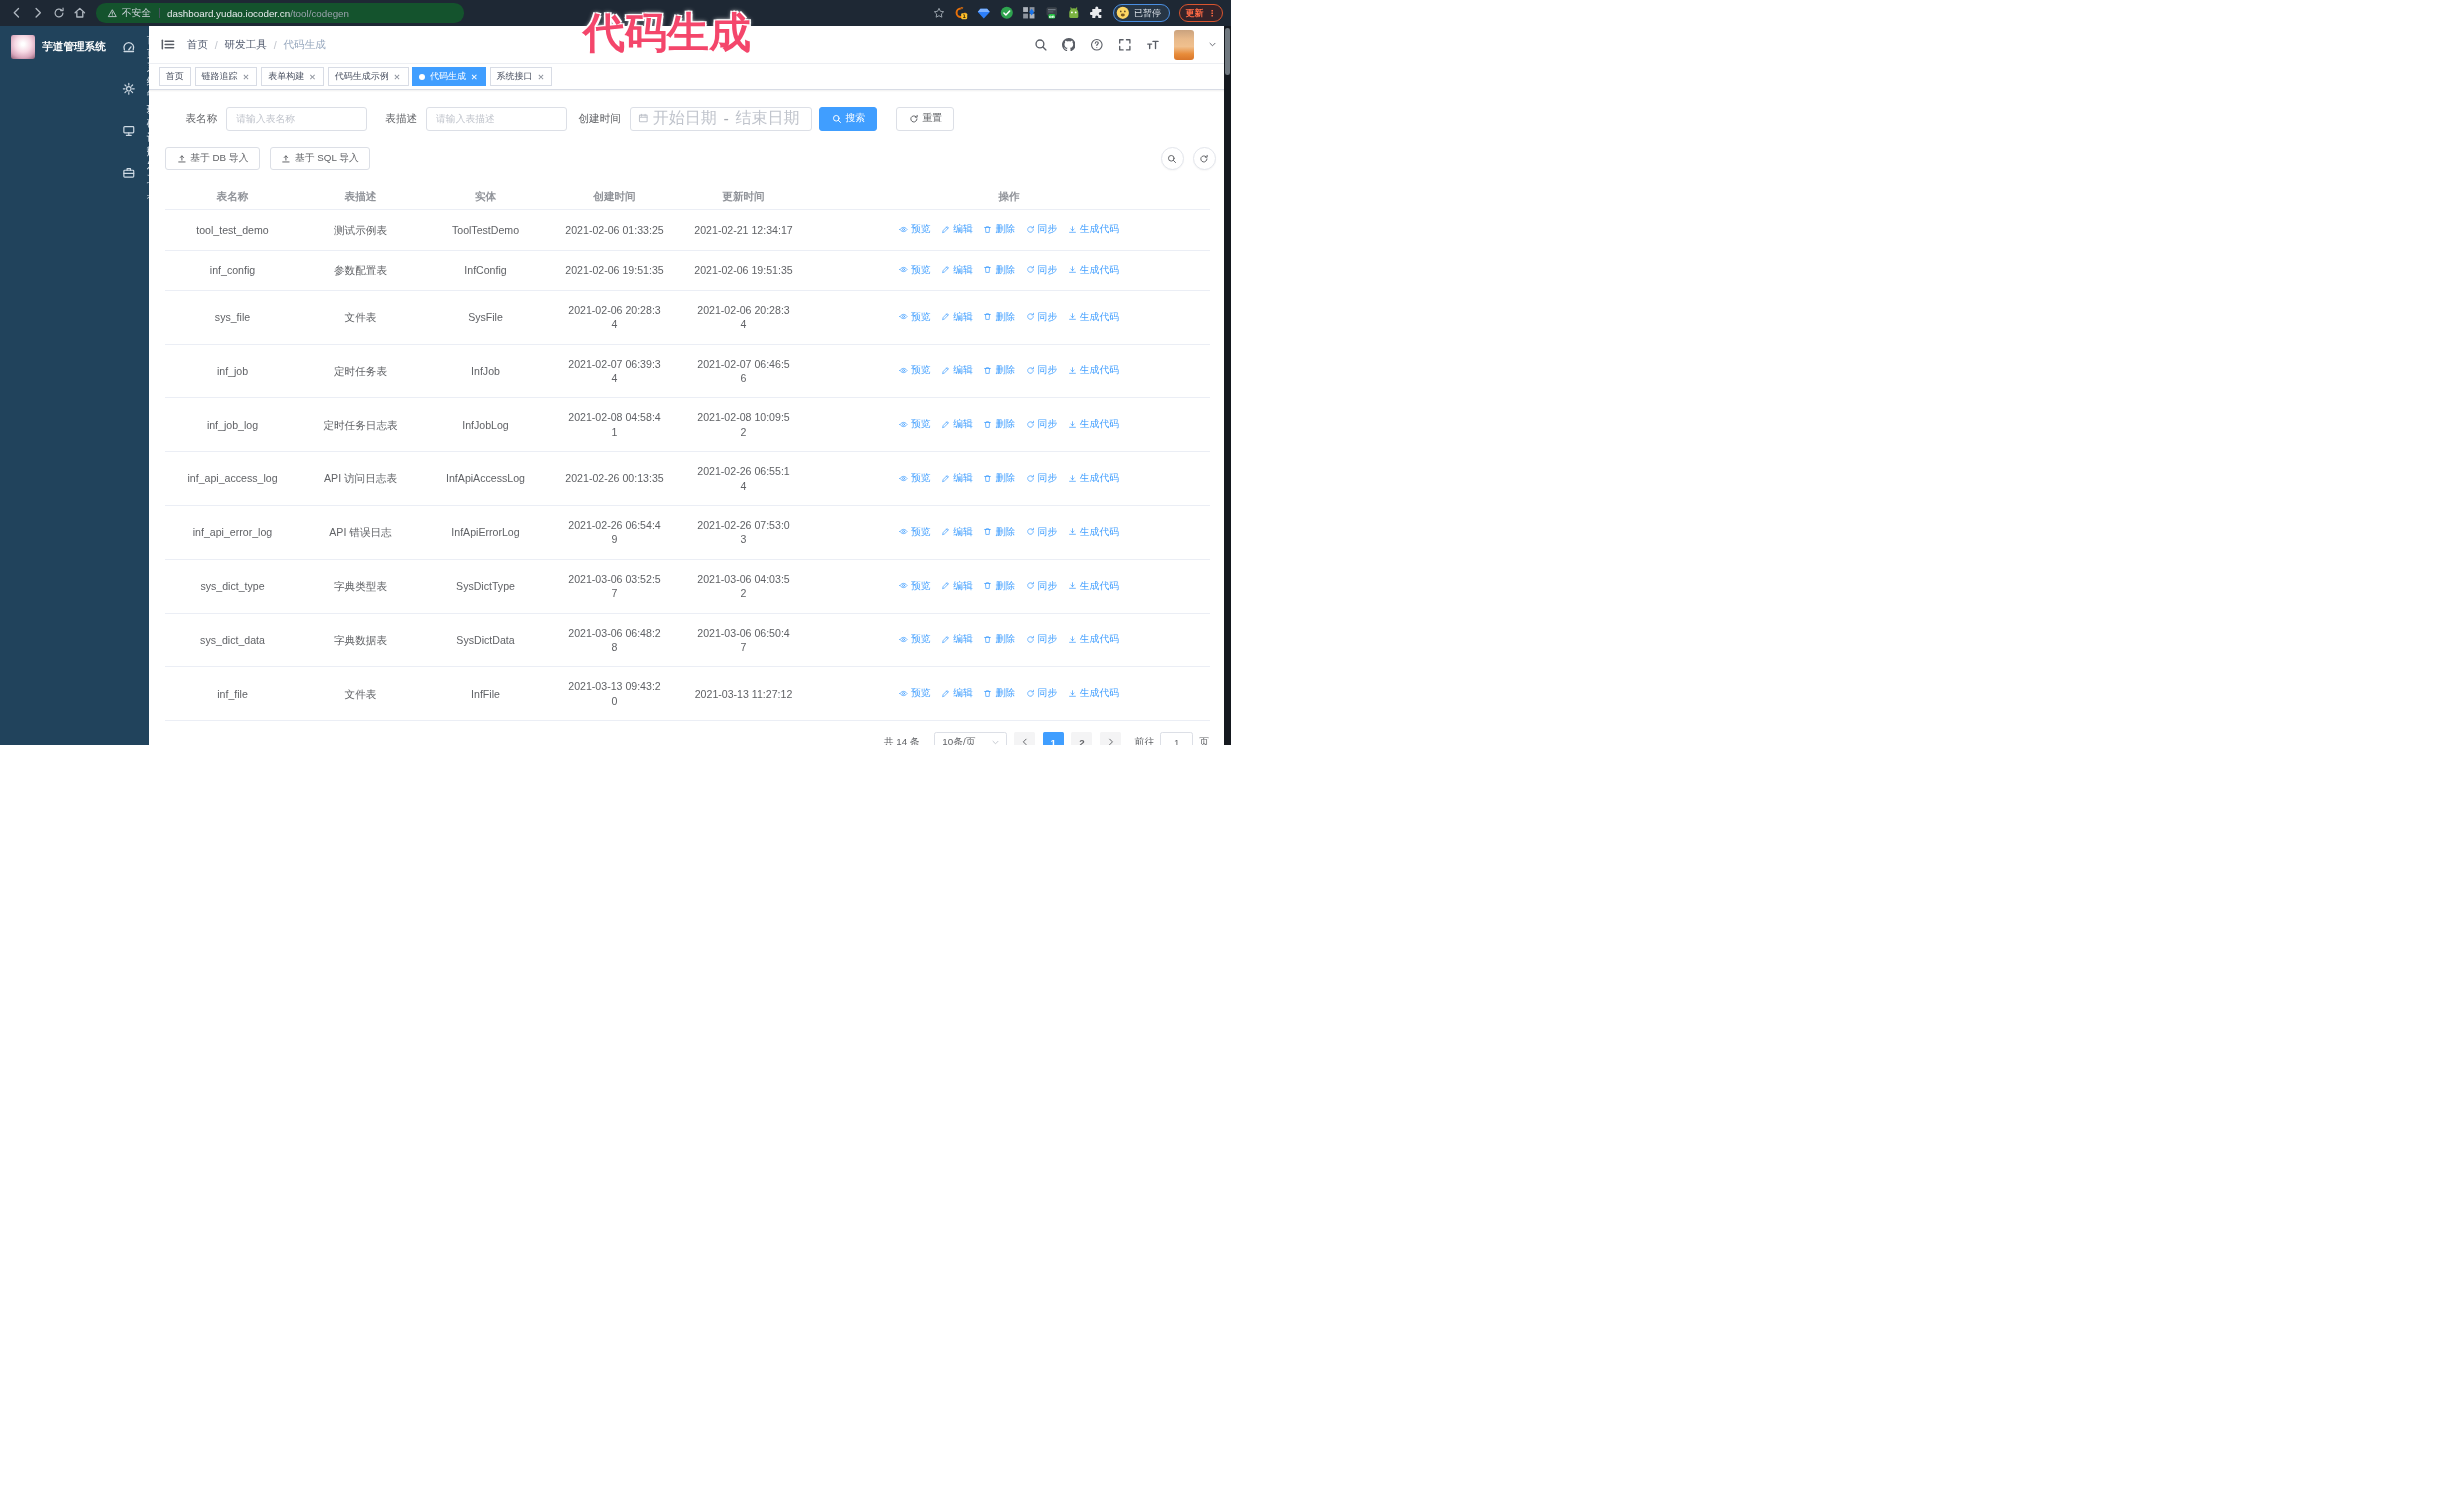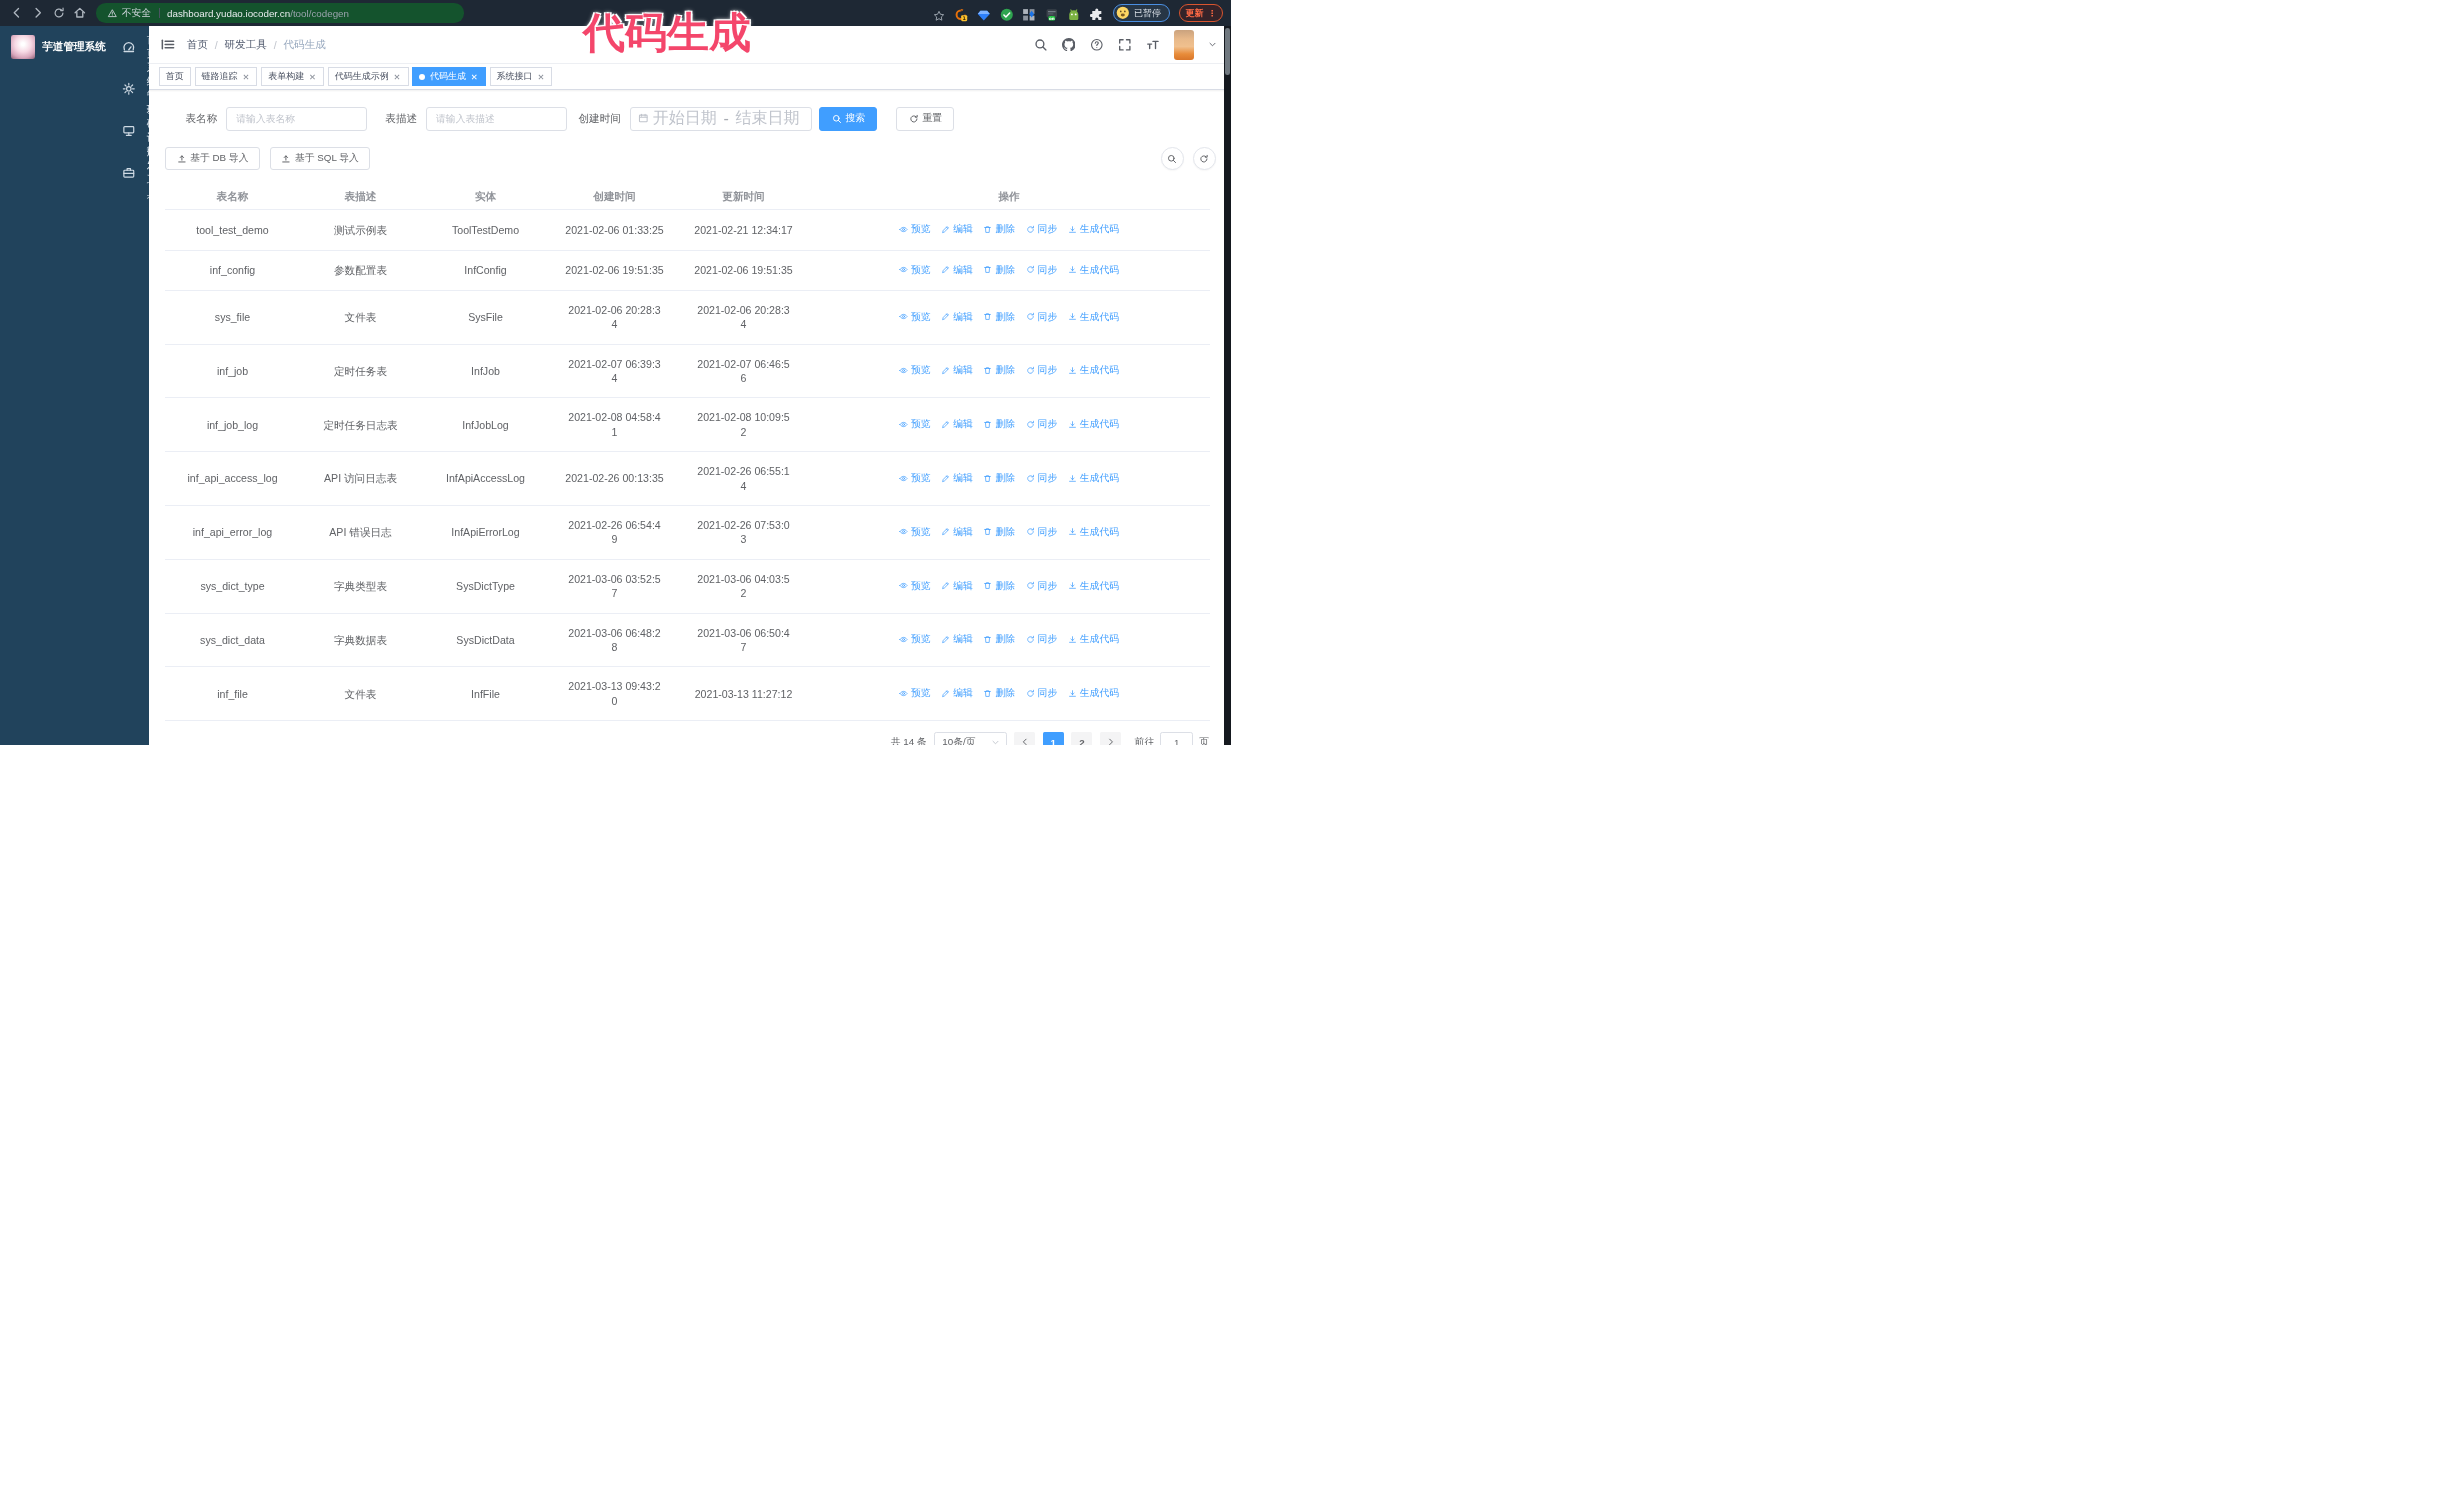--- a/index.html
+++ b/index.html
@@ -9,21 +9,21 @@
   .i svg { width:100%; height:100%; display:block; }
   .i12{width:9.8px;height:9.8px;} .i14{width:10.6px;height:10.6px;} .i16{width:12px;height:12px;} .i18{width:13.6px;height:13.6px;}
 
   
   .chrome { position:absolute; top:0; left:0; width:1231px; height:26px; background:#1e2834; display:flex; align-items:center; padding:0 7.6px 0 6px; z-index:5; }
   .nav-btn { width:21px; height:21px; display:flex; align-items:center; justify-content:center; color:#aeb6bf; cursor:pointer; }
   .url-pill { margin-left:6px; width:368px; height:19.7px; border-radius:9.8px; background:#14532d; display:flex; align-items:center; padding:0 10.6px; color:#cfd5dc; font-size:9.8px; cursor:text; }
   .url-pill .sep { width:0.8px; height:10.6px; background:#4a5461; margin:0 7.6px; }
   .url-host { color:#e9ecef; }
   .url-path { color:#9aa3ad; }
-  .chrome-right { margin-left:auto; display:flex; align-items:flex-end; gap:9px; }
+  .chrome-right { margin-left:auto; display:flex; align-items:center; gap:9px; }
   .ext { width:13.6px; height:13.6px; cursor:pointer; position:relative; }
   .pill { height:18px; border-radius:9px; display:flex; align-items:center; gap:4.5px; font-size:9px; cursor:pointer; }
   .pill.profile { border:1.5px solid #4a8fe2; background:#273646; color:#dde3ea; padding:0 7.6px 0 2.3px; }
   .pill.update { border:1.5px solid #d9552f; background:#342329; color:#ff6a45; padding:0 6px; font-weight:bold; }
   .pill.update .dots { color:#ff6a45; font-size:8.3px; letter-spacing:0; }
 
   
   .app { position:absolute; top:26px; left:0; width:1231px; height:719px; display:flex; }
   .sidebar { width:149px; flex:none; background:#21435c; color:#e2eaf1; display:flex; flex-direction:row; }
   .logo-row { height:42px; display:flex; align-items:center; padding-left:10.6px; gap:7.6px; cursor:pointer; }
@@ -89,21 +89,21 @@
   table.grid th { height:26px; font-weight:bold; color:#909399; font-size:10.6px; text-align:center; border-bottom:0.8px solid #ebeef5; background:#fff; }
   table.grid td { text-align:center; padding:12px 3px; border-bottom:0.8px solid #ebeef5; line-height:14.4px; overflow:hidden; }
   td.time { white-space:pre-line; }
   td.ops { padding:12px 0; }
   .ops-wrap { display:inline-flex; align-items:center; gap:10.6px; white-space:nowrap; }
   a.op { color:#409EFF; font-size:9.8px; display:inline-flex; align-items:center; gap:3px; cursor:pointer; text-decoration:none; }
   a.op .i { width:9px; height:9px; }
 
   
   .pager { width:1044px; margin-top:10.6px; display:flex; justify-content:flex-end; align-items:center; font-size:9.8px; color:#606266; }
-  .pg-total { margin-right:7px; }
+  .pg-total { margin-right:14px; }
   .pg-size { width:73px; height:21px; border:0.8px solid #dcdfe6; border-radius:2.3px; display:flex; align-items:center; padding:0 6px 0 7.6px; cursor:pointer; color:#606266; }
   .pg-size .caret { margin-left:auto; color:#c0c4cc; }
   .pg-btn { width:21px; height:21px; border-radius:1.5px; background:#f4f4f5; color:#606266; display:flex; align-items:center; justify-content:center; margin-left:7.6px; cursor:pointer; font-size:9px; }
   .pg-num { min-width:21px; height:21px; border-radius:1.5px; background:#f4f4f5; color:#606266; display:inline-flex; align-items:center; justify-content:center; margin-left:7.6px; cursor:pointer; font-weight:bold; }
   .pg-num.active { background:#409EFF; color:#fff; }
   .pg-goto { margin-left:13.6px; display:flex; align-items:center; gap:6px; }
   .pg-goto input { width:33px; height:21px; border:0.8px solid #dcdfe6; border-radius:2.3px; text-align:center; font-size:9.8px; color:#606266; outline:none; font-family:inherit; }
 
   
   .annotation { position:absolute; left:583px; top:4.5px; z-index:50; font-size:42px; font-weight:bold; color:#f4466b; pointer-events:none; letter-spacing:0;

